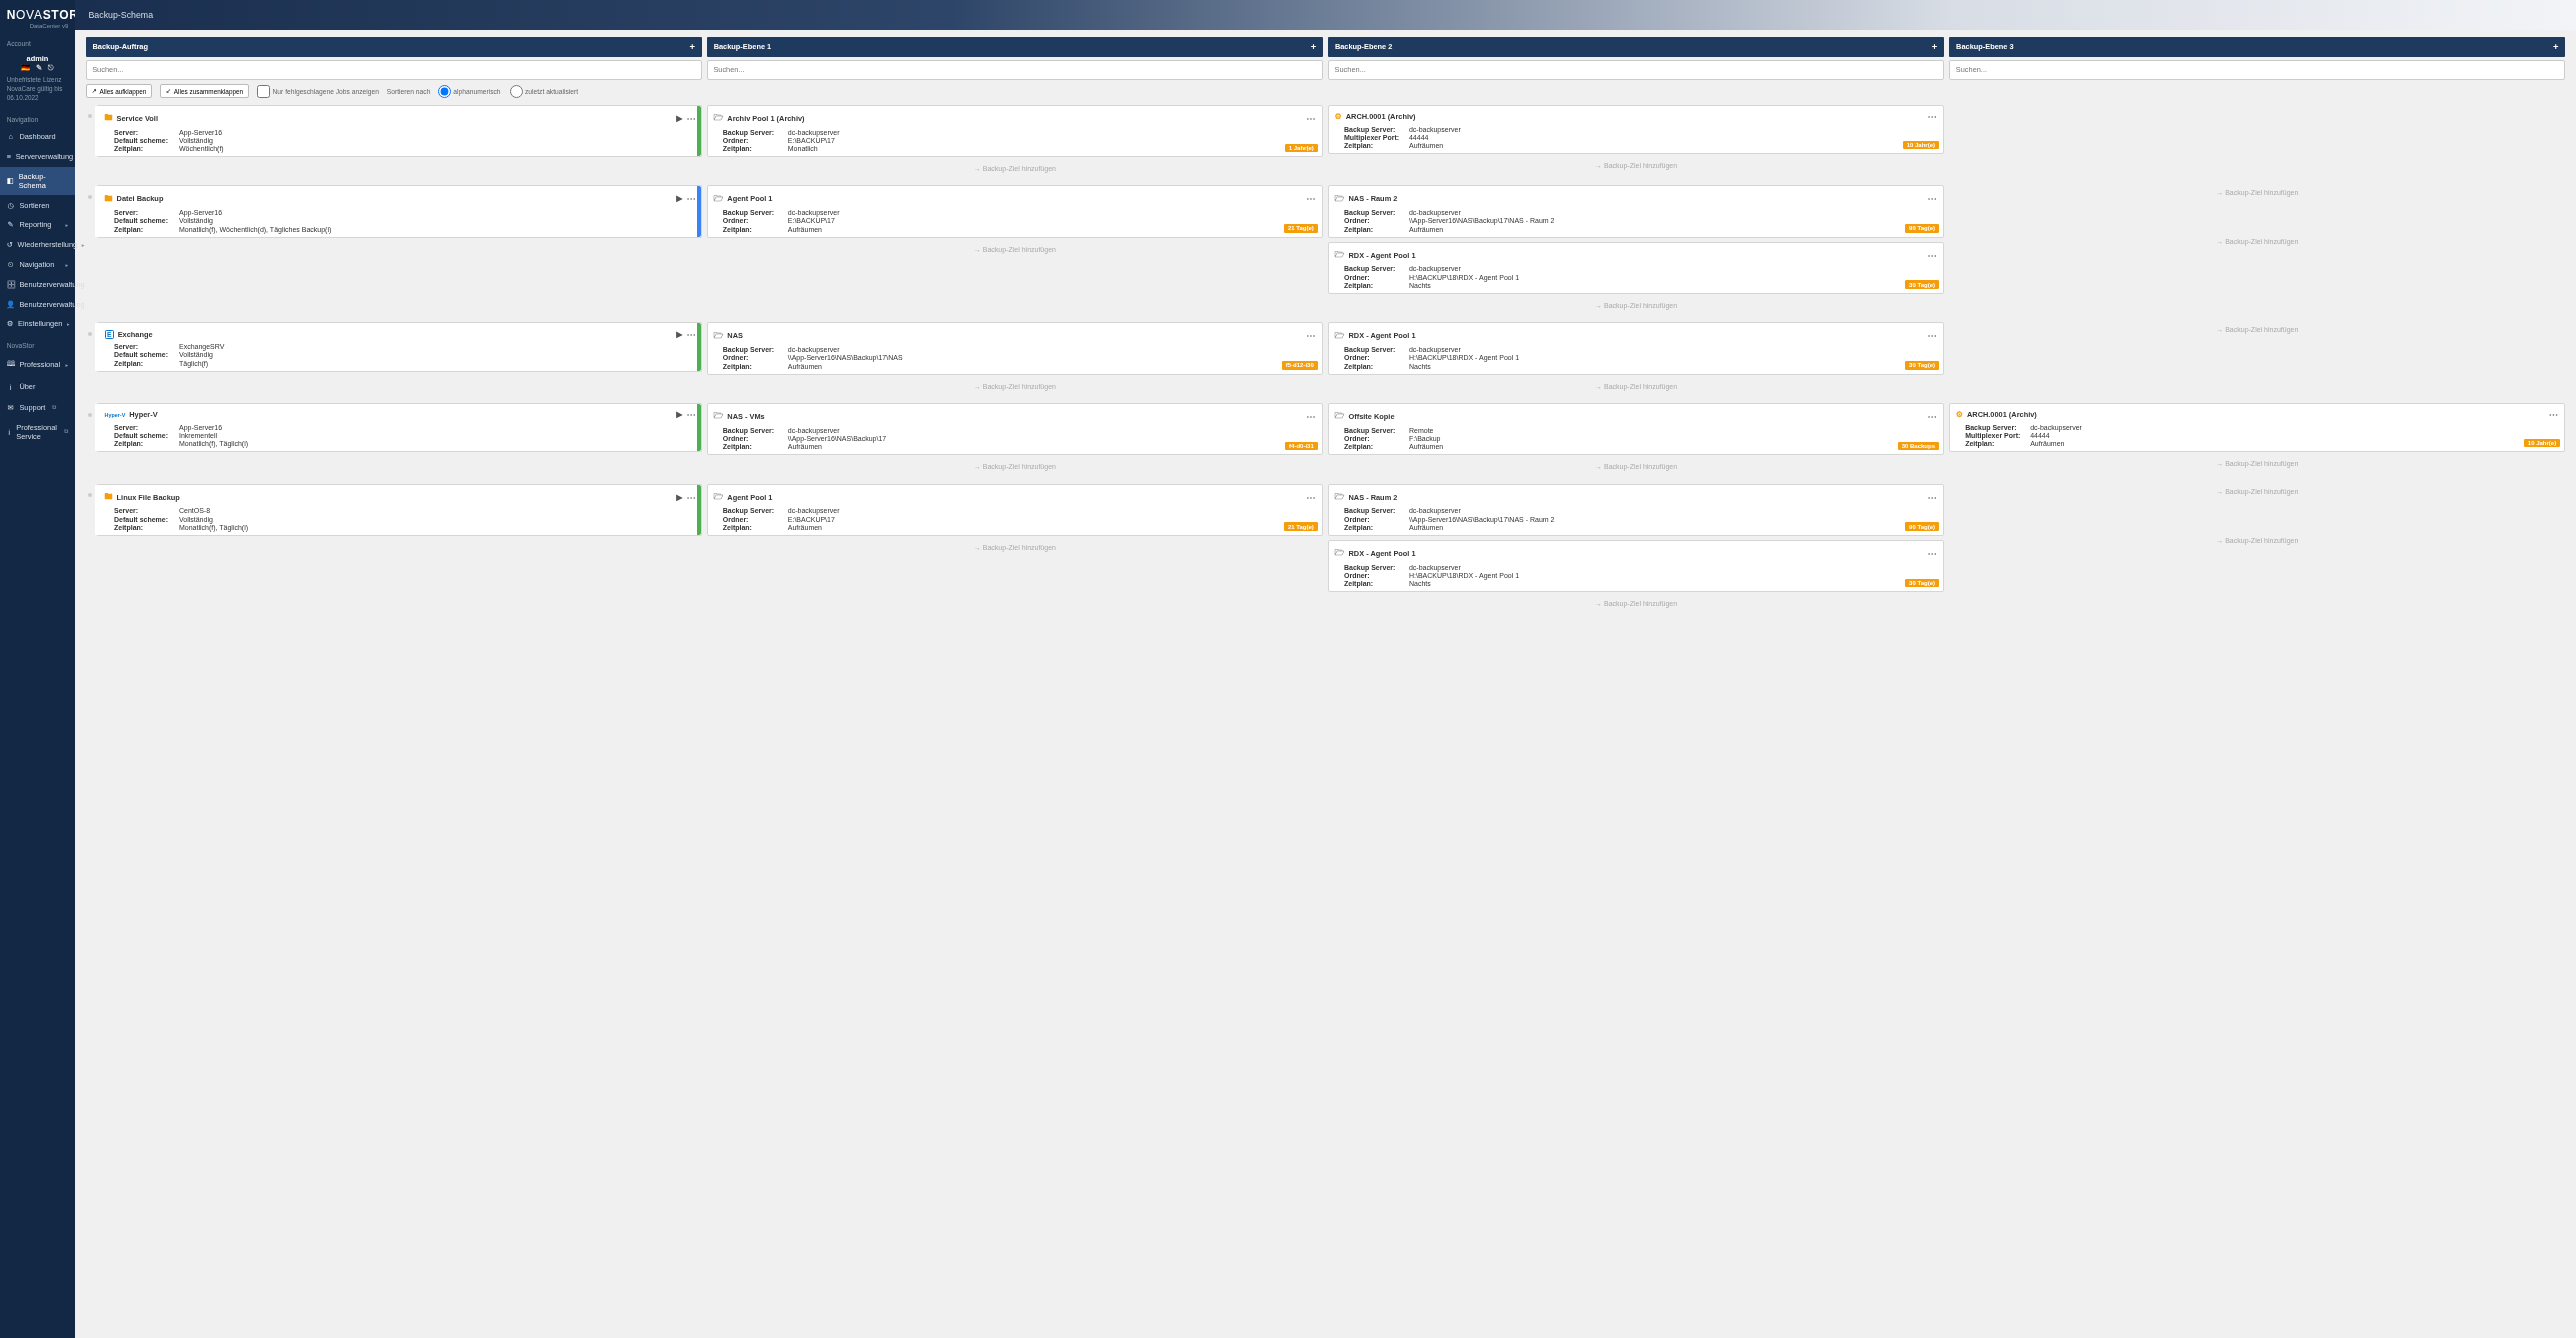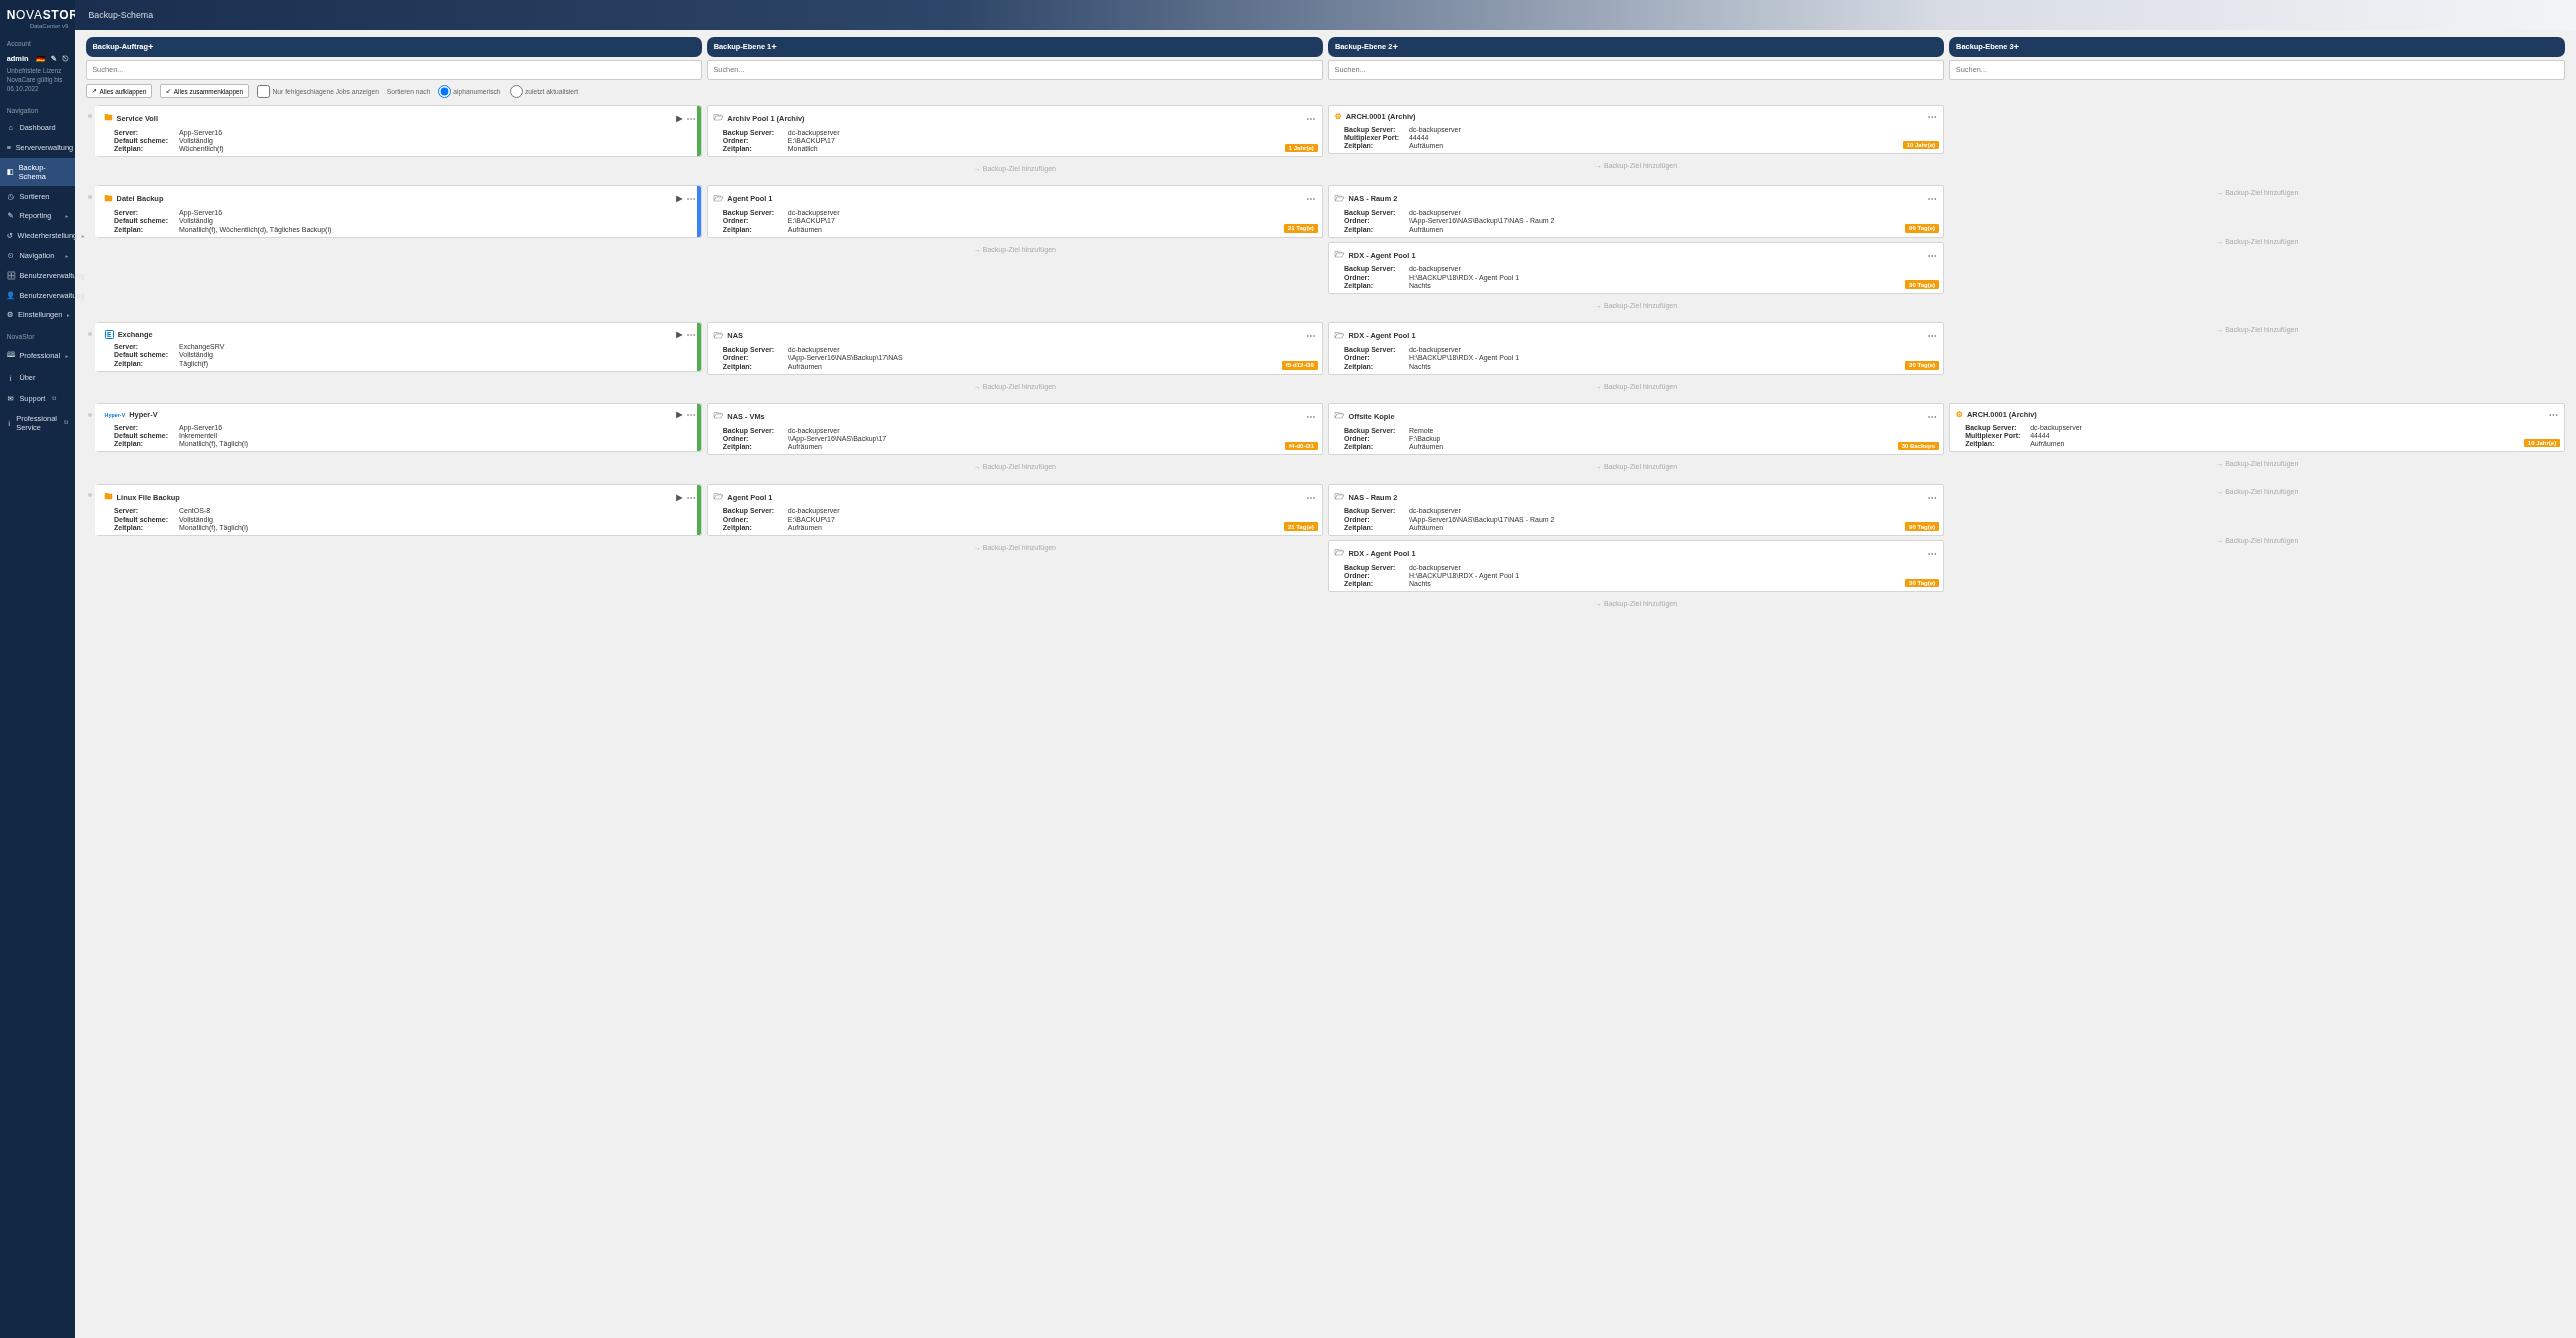--- a/index.html
+++ b/index.html
@@ -6,39 +6,39 @@
 body { font-family: Arial, sans-serif; font-size: 7.7px; color: #333; background: #f0f0f0; overflow-x: auto; }
 .app { display: flex; min-height: 100vh; }
 
 
 .sidebar { width: 75px; background: #122844; color: #aab5c5; flex-shrink: 0; }
 .logo-area { padding: 8px 6.7px 2.7px; }
 .logo { color: #fff; font-size: 12px; font-weight: 300; letter-spacing: 0.7px; }
 .logo b { font-weight: 700; }
 .subtitle { text-align: right; color: #8899aa; font-size: 6px; margin-top: 1.3px; }
 .section-label { color: #8899aa; font-size: 6.7px; padding: 8px 6.7px 4px; }
-.user-row { display: flex; align-items: center; justify-content: space-between; padding: 2.7px 6.7px; color: #fff; font-size: 7.4px; font-weight: bold; }
+.user-row { display: flex; align-items: center; justify-content: space-between; padding: 2.7px 6.7px; color: #fff; font-size: 7.4px; font-weight: bold; flex-direction: column; }
 .user-icons { display: flex; gap: 5.4px; font-size: 7.4px; color: #ccc; }
 .user-icons span { cursor: pointer; }
 .license { font-size: 6.4px; color: #8899aa; padding: 1.3px 6.7px 5.4px; line-height: 1.4; }
 .nav-item { display: flex; align-items: center; gap: 4.7px; padding: 5.4px 6.7px; color: #d8dee8; font-size: 7.4px; cursor: pointer; position:relative;}
 .nav-item.active { background: #2d4d7a; color: #fff; }
 .nav-item.active::after { content:''; position:absolute; right:-4px; top:50%; transform:translateY(-50%); border:4px solid transparent; border-left-color:#2d4d7a;}
 .nav-icon { width: 8px; text-align: center; font-size: 7.4px; }
 .nav-caret { margin-left: auto; font-size: 5.4px; color:#8899aa;}
 .ext-link-icon { font-size:6px; margin-left:2px; color:#8899aa;}
 
 
 .main { flex: 1; display: flex; flex-direction: column; }
 .topbar { height: 30px; background: linear-gradient(90deg, #1a2f4f 0%, #2d4568 35%, #d8dde5 75%, #f2f4f7 100%); display: flex; align-items: center; padding: 0 13.5px; color: #fff; }
 .page-title { font-size: 8.8px; color: #d8dee8; }
 .content { padding: 6.7px 10.8px; flex:1; background:#f0f0f0; }
 
 .columns { display: grid; grid-template-columns: repeat(4, 1fr); gap: 5.4px; }
-.col-header { background: #1f3a5f; color: #fff; font-size: 7.4px; font-weight: bold; padding: 4.7px 6.7px; border-radius: 7px; display: flex; align-items: center; }
+.col-header { background: #1f3a5f; color: #fff; font-size: 7.4px; font-weight: bold; padding: 4.7px 6.7px; border-radius: 1px; display: flex; justify-content: space-between; align-items: center; }
 .col-header-plus { font-size: 9.4px; cursor: pointer; font-weight:bold; }
 .search-wrap input { width: 100%; padding: 4.7px 5.4px; font-size: 7.4px; border: 0.7px solid #ccc; border-radius: 2px; background:#fff; }
 
 .toolbar { display: flex; align-items: center; gap: 8px; margin-top: 4px; font-size: 6.7px; color: #666; }
 .tool-btn { border: 0.7px solid #bbb; background: #fff; padding: 2px 4.7px; border-radius: 2px; font-size: 6.4px; cursor: pointer; display:flex; align-items:center; gap:2.7px;}
 .tool-check { display:flex; align-items:center; gap:2.7px;}
 .radios { display: flex; gap: 9.4px; align-items:center;}
 .radios label { display:flex; align-items:center; gap:2px; cursor:pointer;}
 
 .rows { margin-top: 6.7px; display: flex; flex-direction: column; gap: 9.4px; }

